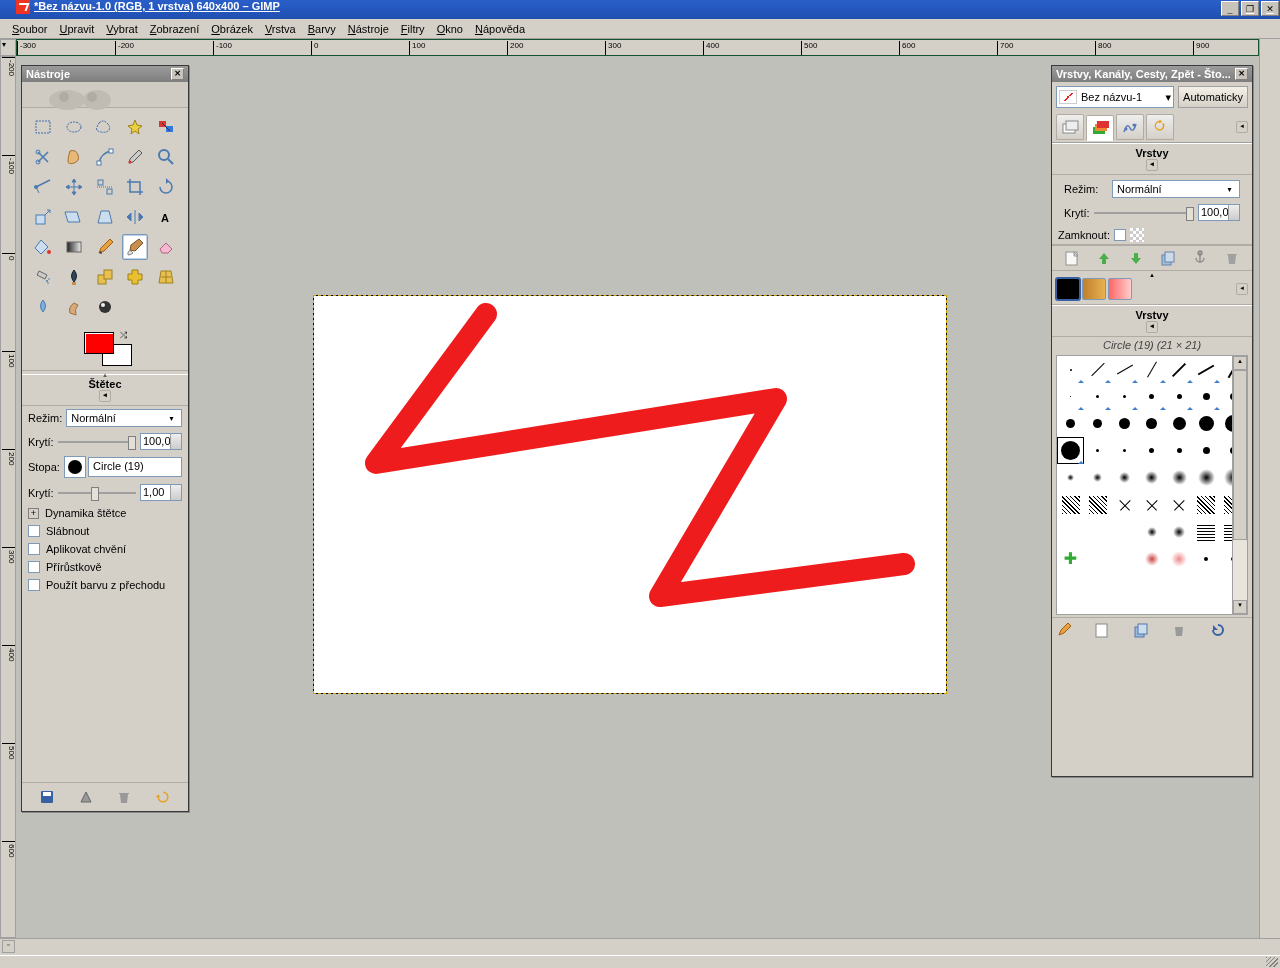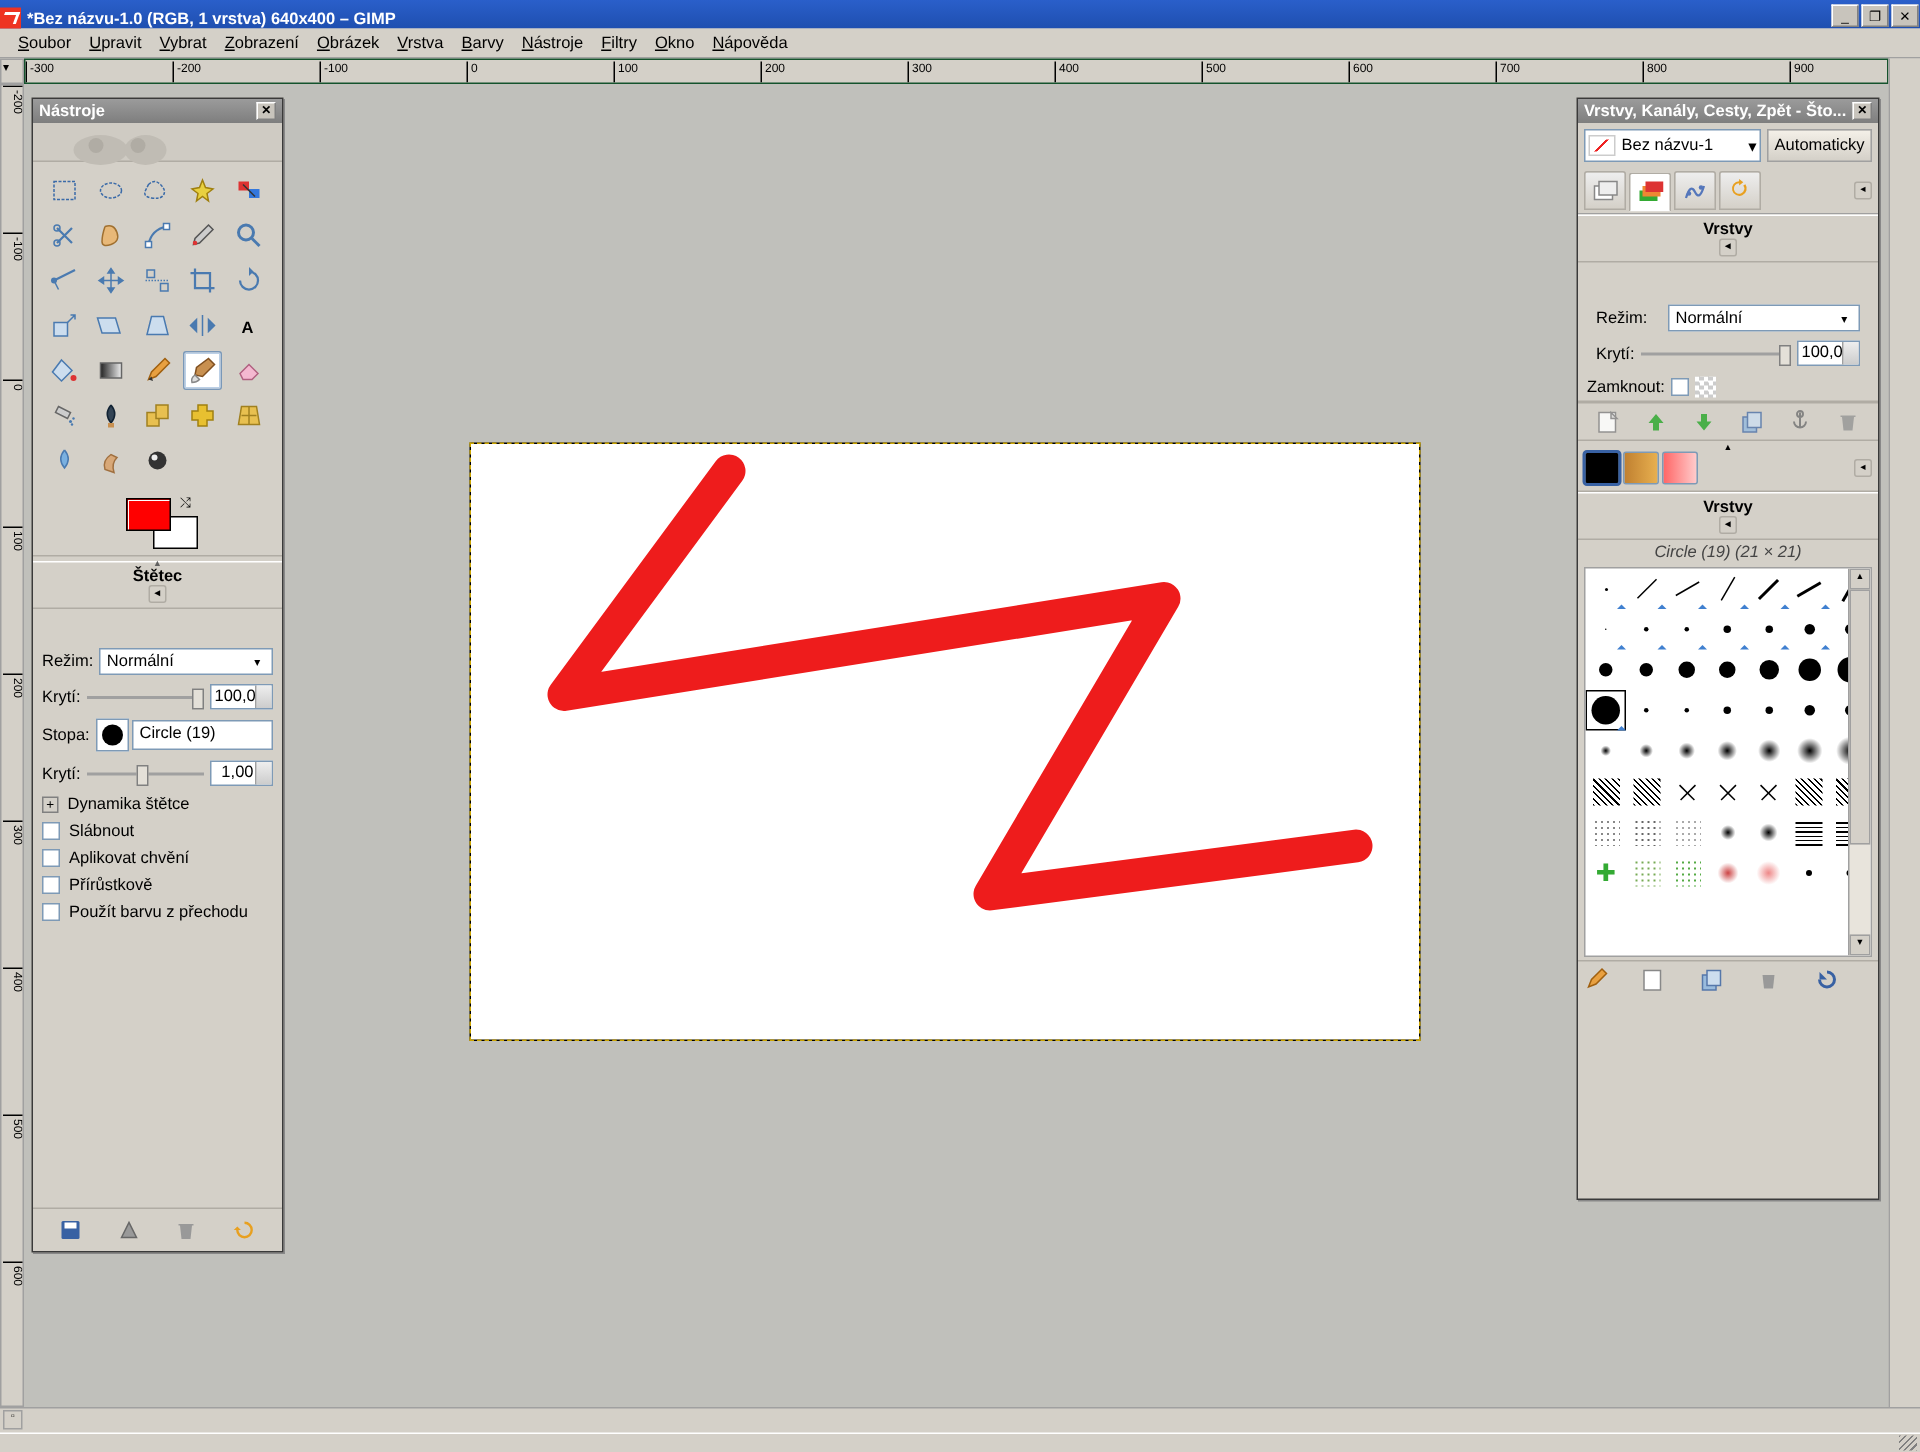--- a/index.html
+++ b/index.html
@@ -1,19 +1,19 @@
 <!DOCTYPE html>
 <html><head>
 <meta charset="utf-8">
 <style>
 * { box-sizing: border-box; margin: 0; padding: 0; font-family: "Segoe UI", Tahoma, sans-serif; font-size: 11px; }
 body { background: #d4d0c8; width: 1280px; height: 968px; overflow: hidden; position: relative; }
 
 
-.titlebar { height: 19px; background: linear-gradient(#2a5fca,#1f4fb0); color: #fff; display: flex; align-items: flex-end; padding-left: 0; }
+.titlebar { height: 19px; background: linear-gradient(#2a5fca,#1f4fb0); color: #fff; display: flex; align-items: flex-start; padding-left: 16px; text-decoration: underline; }
 .titlebar .app-icon { width: 14px; height: 14px; background: #ee3322; margin-right: 4px; position: relative; }
 .titlebar .app-icon::after { content:''; position:absolute; top:3px; left:2px; width:8px; height:6px; border:2px solid #fff; border-left:none; border-bottom:none; transform:skewX(-20deg);}
 .titlebar .title-text { flex: 1; font-weight: bold; }
 .win-btns { display: flex; }
 .win-btn { width: 18px; height: 15px; margin: 1px; background: #c8c4bc; border: 1px solid #fff; border-right-color:#808080; border-bottom-color:#808080; display:flex; align-items:center; justify-content:center; font-family: Marlett, sans-serif; font-size: 9px; color:#000; }
 
 
 .menubar { height: 20px; background: #d4d0c8; display: flex; align-items: center; padding: 0 6px; border-bottom: 1px solid #a0a0a0; }
 .menubar span { padding: 2px 6px; }
 .menubar span u { text-decoration: underline; }
@@ -49,29 +49,29 @@
 .tb-tool svg { width: 20px; height: 20px; }
 .tb-colors { height: 40px; position: relative; margin-top:4px;}
 .fg-color { position: absolute; left: 62px; top: 2px; width: 30px; height: 22px; background: #ff0000; border: 1px solid #000; box-shadow: 1px 1px 0 #fff inset; }
 .bg-color { position: absolute; left: 80px; top: 14px; width: 30px; height: 22px; background: #fff; border: 1px solid #000; }
 .sw-ic { position:absolute; left:98px; top:0; font-size:9px;}
 .tb-arrow { height:4px; background:#d4d0c8; border-top:1px solid #b0aca4; text-align:center; font-size:7px; color:#606060;}
 
 
 .opt-head { display:flex; justify-content:space-between; align-items:center; padding:3px 6px; font-weight:bold; border-top:1px solid #fff; border-bottom:1px solid #b0aca4; background:#d4d0c8;flex-direction:column;}
 .opt-head .arr { width:12px; height:12px; border:1px solid #b0aca4; border-radius:2px; font-size:7px; text-align:center;}
-.opt-row { display:flex; align-items:center; padding:3px 6px; gap:4px;margin-top:23px;}
+.opt-row { display:flex; align-items:center; padding:3px 6px; gap:4px;}
 .opt-row label { flex:0 0 34px; }
 .combo { flex:1; height:18px; border:1px solid #7e9ab6; background:#fff; display:flex; align-items:center; padding:0 4px; justify-content:space-between;}
 .combo .dd { width:11px; text-align:center; font-size:8px;}
 .slider-row { display:flex; align-items:center; padding:3px 6px; gap:4px;}
 .slider { flex:1; height:14px; position:relative; }
 .slider .track { position:absolute; top:6px; left:0; right:0; height:2px; background:#a0a0a0;}
 .slider .thumb { position:absolute; top:1px; width:8px; height:14px; background:#e4e0d8; border:1px solid #808080;}
-.numbox { width:42px; height:17px; border:1px solid #7e9ab6; background:#fff; text-align:right; padding:1px 12px 1px 2px; position:relative;}
+.numbox { width:42px; height:17px; border:1px solid #7e9ab6; background:#fff; text-align:left; padding:1px 12px 1px 2px; position:relative;}
 .numbox::after { content:''; position:absolute; right:0; top:0; width:10px; height:100%; border-left:1px solid #a0a0a0; background:linear-gradient(#eee,#ccc);}
 .stopa-box { display:flex; align-items:center; gap:2px; padding:3px 6px;}
 .stopa-prev { width:22px; height:22px; border:1px solid #7e9ab6; background:#fff; display:flex; align-items:center; justify-content:center;}
 .stopa-prev .dot { width:14px; height:14px; background:#000; border-radius:50%;}
 .stopa-name { flex:1; height:20px; border:1px solid #7e9ab6; background:#fff; padding:2px 4px;}
 .chk-row { display:flex; align-items:center; gap:6px; padding:3px 6px;}
 .chk { width:12px; height:12px; border:1px solid #7e9ab6; background:#fff;}
 .exp { width:11px; height:11px; border:1px solid #808080; text-align:center; font-size:9px; line-height:9px;}
 .opt-bottom { display:flex; justify-content:space-around; padding:6px; border-top:1px solid #b0aca4; margin-top:188px;}
 .opt-bottom .ic { width:16px; height:16px; }

